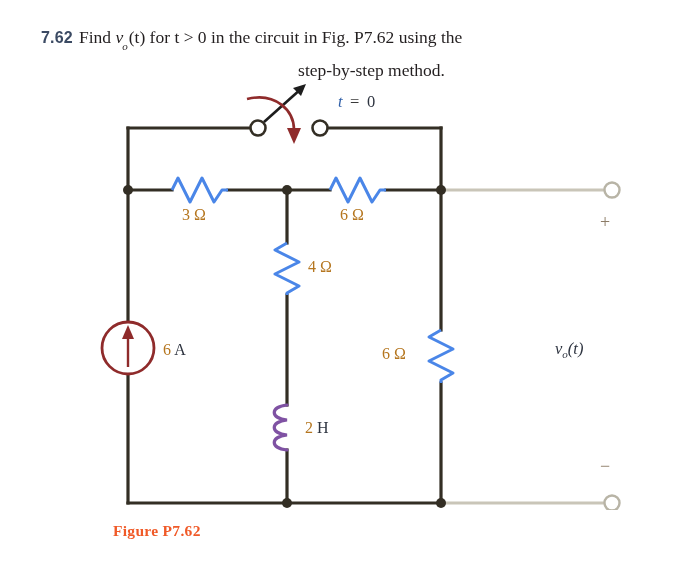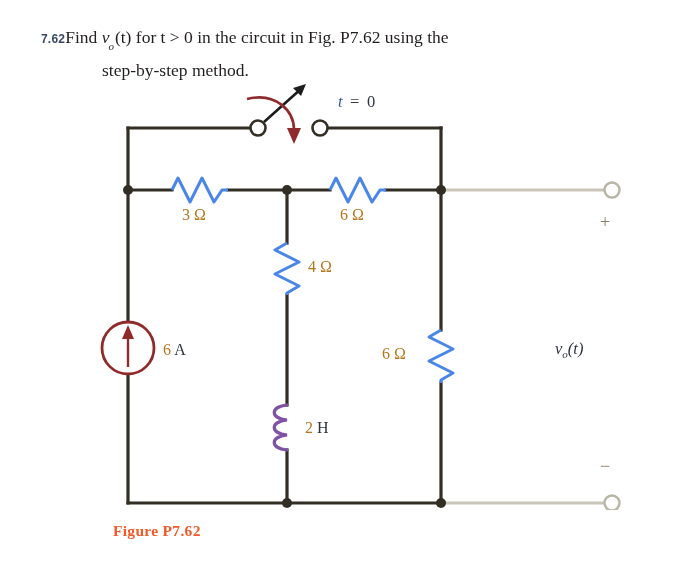--- a/index.html
+++ b/index.html
@@ -26,26 +26,28 @@
   .prob-line {
     font-family: "Liberation Serif", serif;
     font-size: 17.5px;
     color: #231f20;
     line-height: 26px;
     white-space: nowrap;
   }
   .prob-num {
     font-family: "Liberation Sans", sans-serif;
     font-weight: bold;
-    font-size: 12px;
+    font-size: 16px;
     color: #3b4a63;
     letter-spacing: 0.2px;
+    margin-right: 6px;
   }
   .prob-line.second {
     margin-left: 61px;
+    text-align: center;
   }
   .vsym { font-style: italic; }
   .sub {
     font-size: 11px;
     font-style: italic;
     vertical-align: sub;
     position: relative;
     top: 2px;
     left: -1px;
   }

